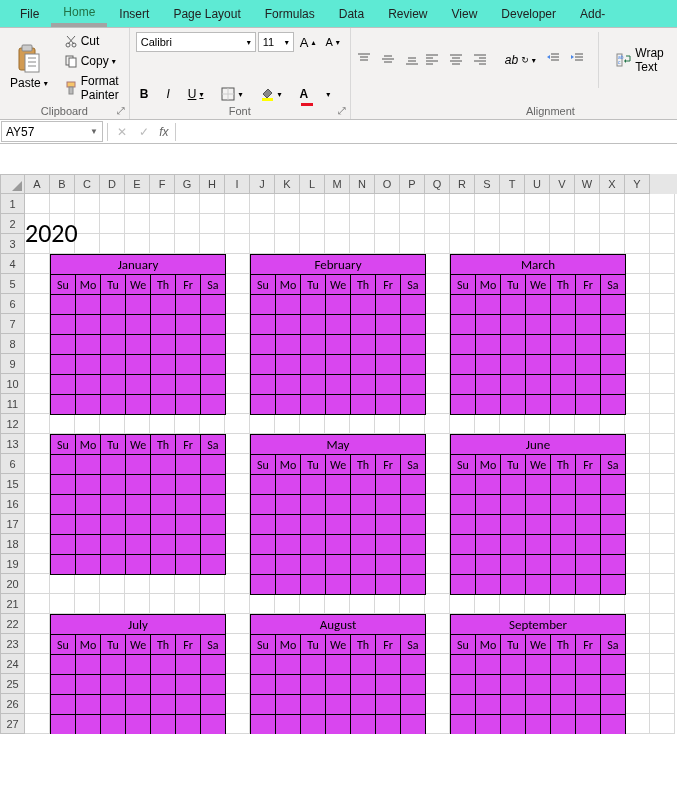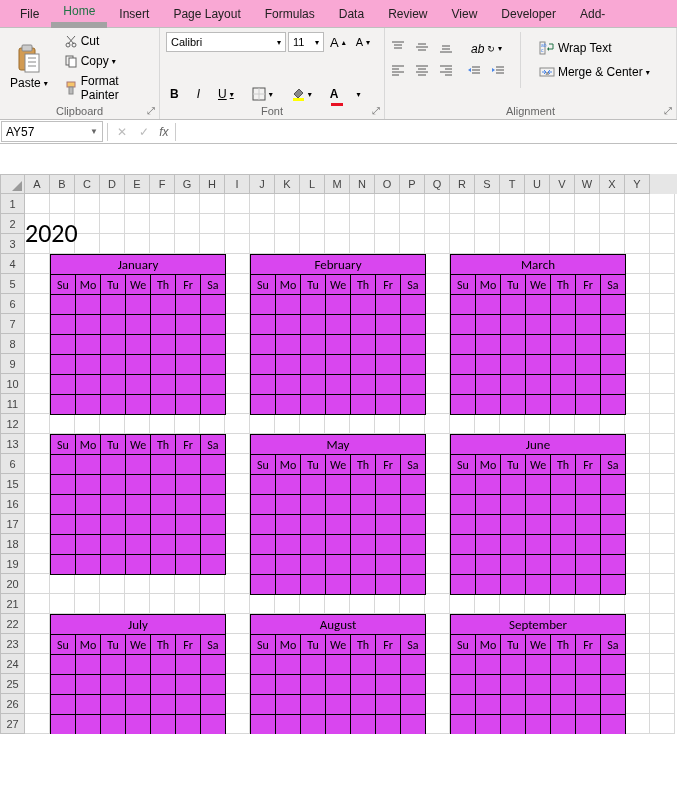--- a/index.html
+++ b/index.html
@@ -7,34 +7,34 @@
     margin: 0;
     font-family: "Segoe UI", Arial, sans-serif;
     font-size: 12px;
     background: #fff;
     width: 677px;
     overflow: hidden;
   }
   
   .ribbon-tabs {
     display: flex;
-    background: #f9a8d4;
+    background: #5eead4;
     padding: 0 8px;
     height: 28px;
     align-items: center;
     border-bottom: 1px solid #bfbfbf;
   }
   .ribbon-tab {
     padding: 4px 12px 4px 12px;
     color: #222;
     cursor: default;
   }
   .ribbon-tab.active {
     color: #217346;
-    border-bottom: 6px solid #a3a3a3;
+    border-bottom: 4px solid #a3a3a3;
     font-weight: normal;
   }
   .ribbon {
     background: #f3f2f1;
     display: flex;
     height: 92px;
     border-bottom: 1px solid #bfbfbf;
   }
   .group {
     position: relative;
@@ -75,21 +75,21 @@
   .font-select {
     border:1px solid #bbb;
     background:#fff;
     font-size:11px;
     height:20px;
     padding: 0 4px;
     display:flex;
     align-items:center;
     justify-content:space-between;
   }
-  .align-grid { display:flex; flex-direction:column; gap:6px;justify-content:center;}
+  .align-grid { display:flex; flex-direction:row; gap:6px;justify-content:center;}
   .align-row { display:flex; gap:10px;}
   .sm-icon { width:14px; height:14px; color:#555;}
   
   
   .formula-row {
     display:flex;
     height:24px;
     border-bottom:1px solid #bfbfbf;
     align-items:stretch;
   }

